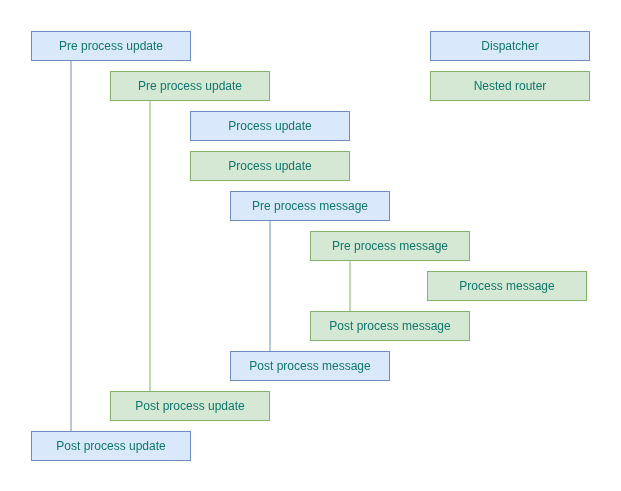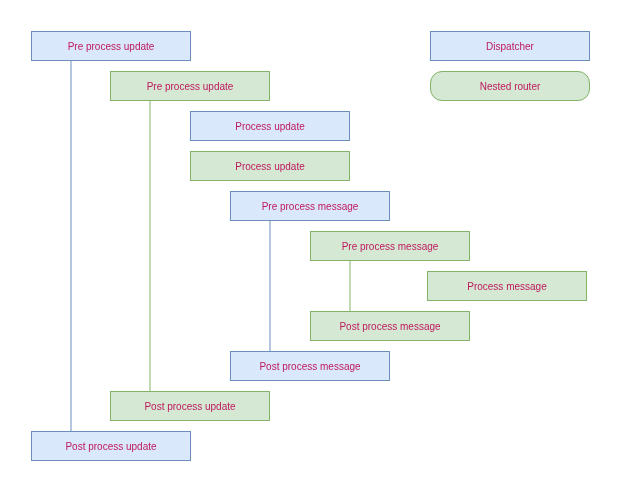--- a/index.html
+++ b/index.html
@@ -22,22 +22,22 @@
     width: 621px;
     height: 491px;
     pointer-events: none;
   }
   .node {
     position: absolute;
     box-sizing: border-box;
     display: flex;
     align-items: center;
     justify-content: center;
-    font-size: 10px;
-    color: #be185d;
+    font-size: 12px;
+    color: #0f766e;
     white-space: nowrap;
     border-style: solid;
     border-width: 1px;
   }
   .node.blue  { background: #dae8fc; border-color: #6c8ebf; }
   .node.green { background: #d5e8d4; border-color: #82b366; }
 </style>
 </head>
 <body>
 
@@ -45,21 +45,21 @@
   <svg id="connector-layer" xmlns="http://www.w3.org/2000/svg" viewBox="0 0 621 491">
       <line x1="71" x2="71" y1="61" y2="431" stroke="#6c8ebf" stroke-width="1"></line>
       <line x1="150" x2="150" y1="101" y2="391" stroke="#82b366" stroke-width="1"></line>
       <line x1="270" x2="270" y1="221" y2="351" stroke="#6c8ebf" stroke-width="1"></line>
       <line x1="350" x2="350" y1="261" y2="311" stroke="#82b366" stroke-width="1"></line>
     </svg>
   <div id="node-layer">
       <div class="node blue" style="left: 31px; top: 31px; width: 160px; height: 30px;">Pre process update</div>
       <div class="node blue" style="left: 430px; top: 31px; width: 160px; height: 30px;">Dispatcher</div>
       <div class="node green" style="left: 110px; top: 71px; width: 160px; height: 30px;">Pre process update</div>
-      <div class="node green" style="left: 430px; top: 71px; width: 160px; height: 30px; border-radius: 12px;">Nested router</div>
+      <div class="node green" style="left: 430px; top: 71px; width: 160px; height: 30px;">Nested router</div>
       <div class="node blue" style="left: 190px; top: 111px; width: 160px; height: 30px;">Process update</div>
       <div class="node green" style="left: 190px; top: 151px; width: 160px; height: 30px;">Process update</div>
       <div class="node blue" style="left: 230px; top: 191px; width: 160px; height: 30px;">Pre process message</div>
       <div class="node green" style="left: 310px; top: 231px; width: 160px; height: 30px;">Pre process message</div>
       <div class="node green" style="left: 390px; top: 271px; width: 160px; height: 30px; margin-left: 37px;">Process message</div>
       <div class="node green" style="left: 310px; top: 311px; width: 160px; height: 30px;">Post process message</div>
       <div class="node blue" style="left: 230px; top: 351px; width: 160px; height: 30px;">Post process message</div>
       <div class="node green" style="left: 110px; top: 391px; width: 160px; height: 30px;">Post process update</div>
       <div class="node blue" style="left: 31px; top: 431px; width: 160px; height: 30px;">Post process update</div>
     </div>

